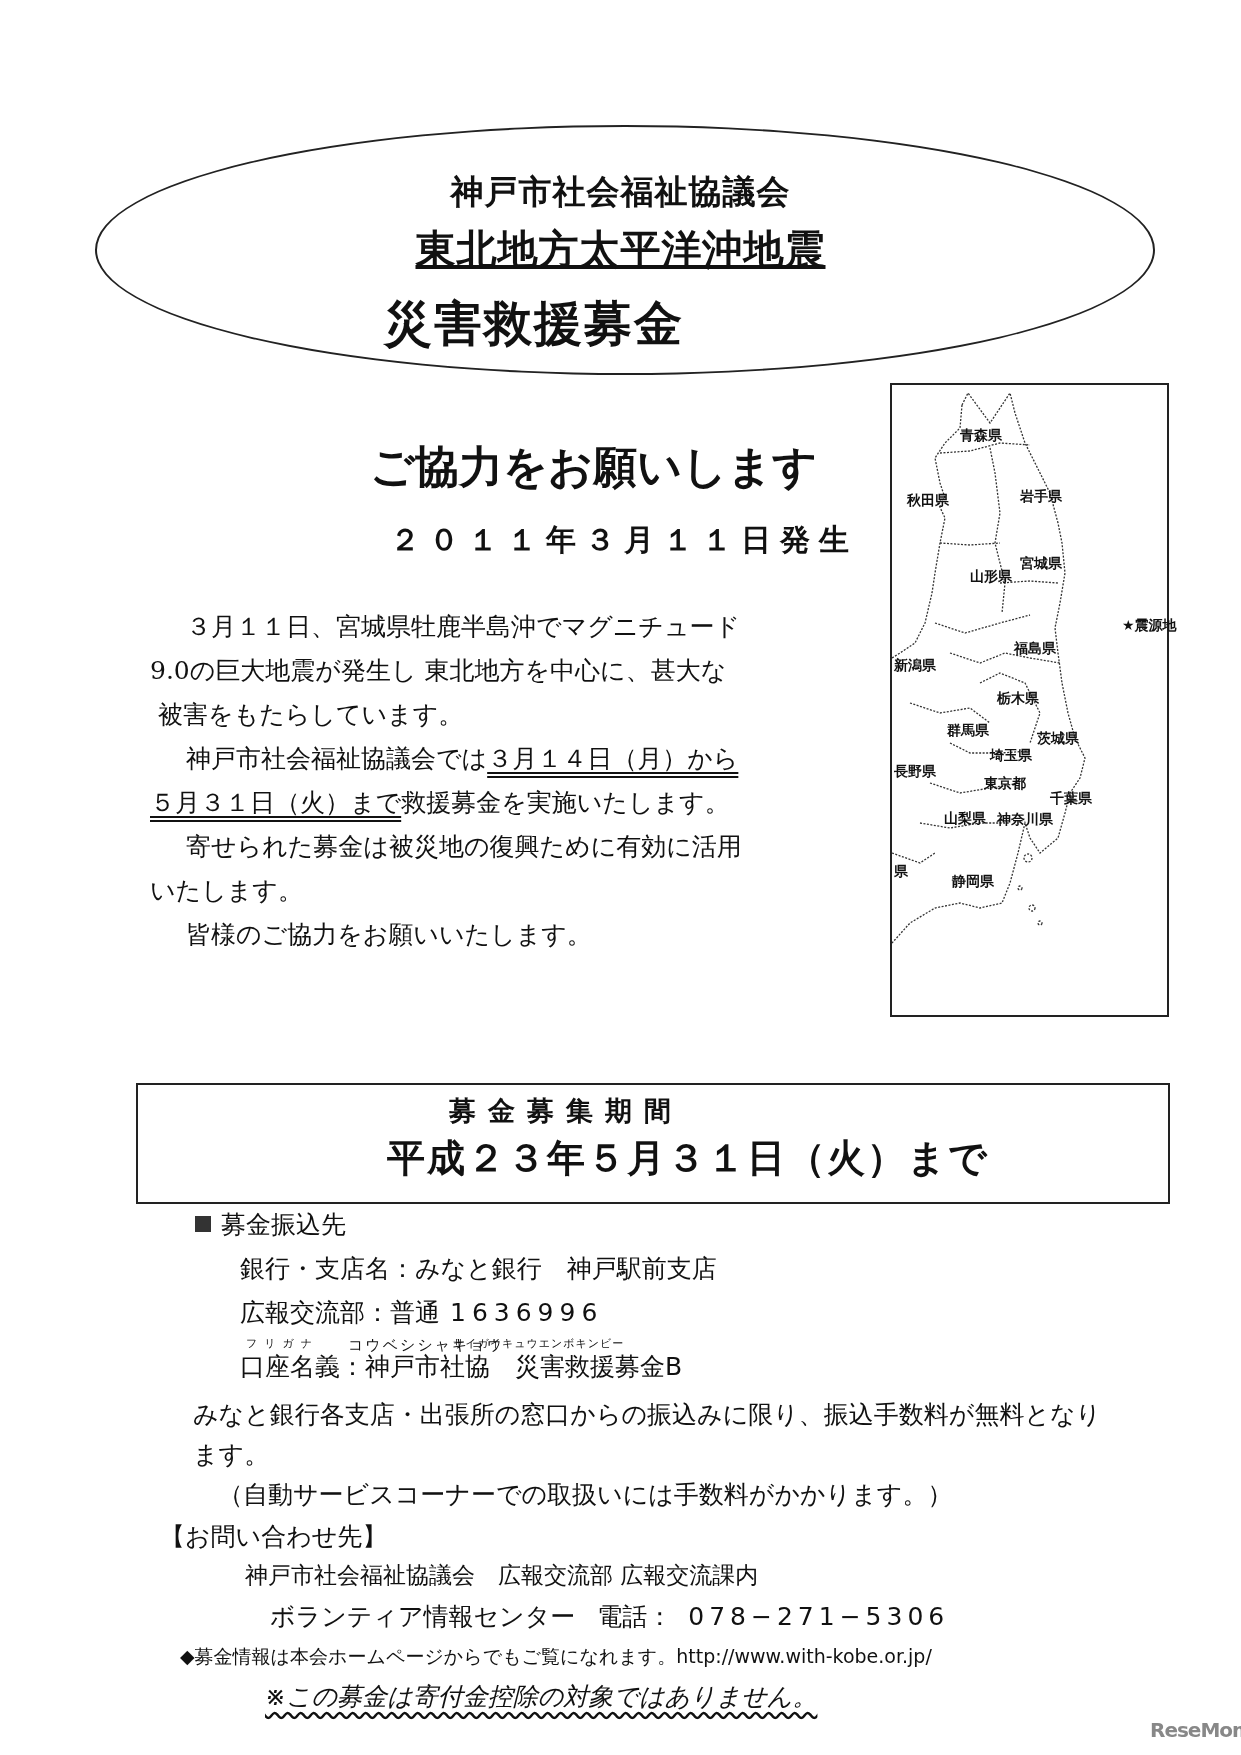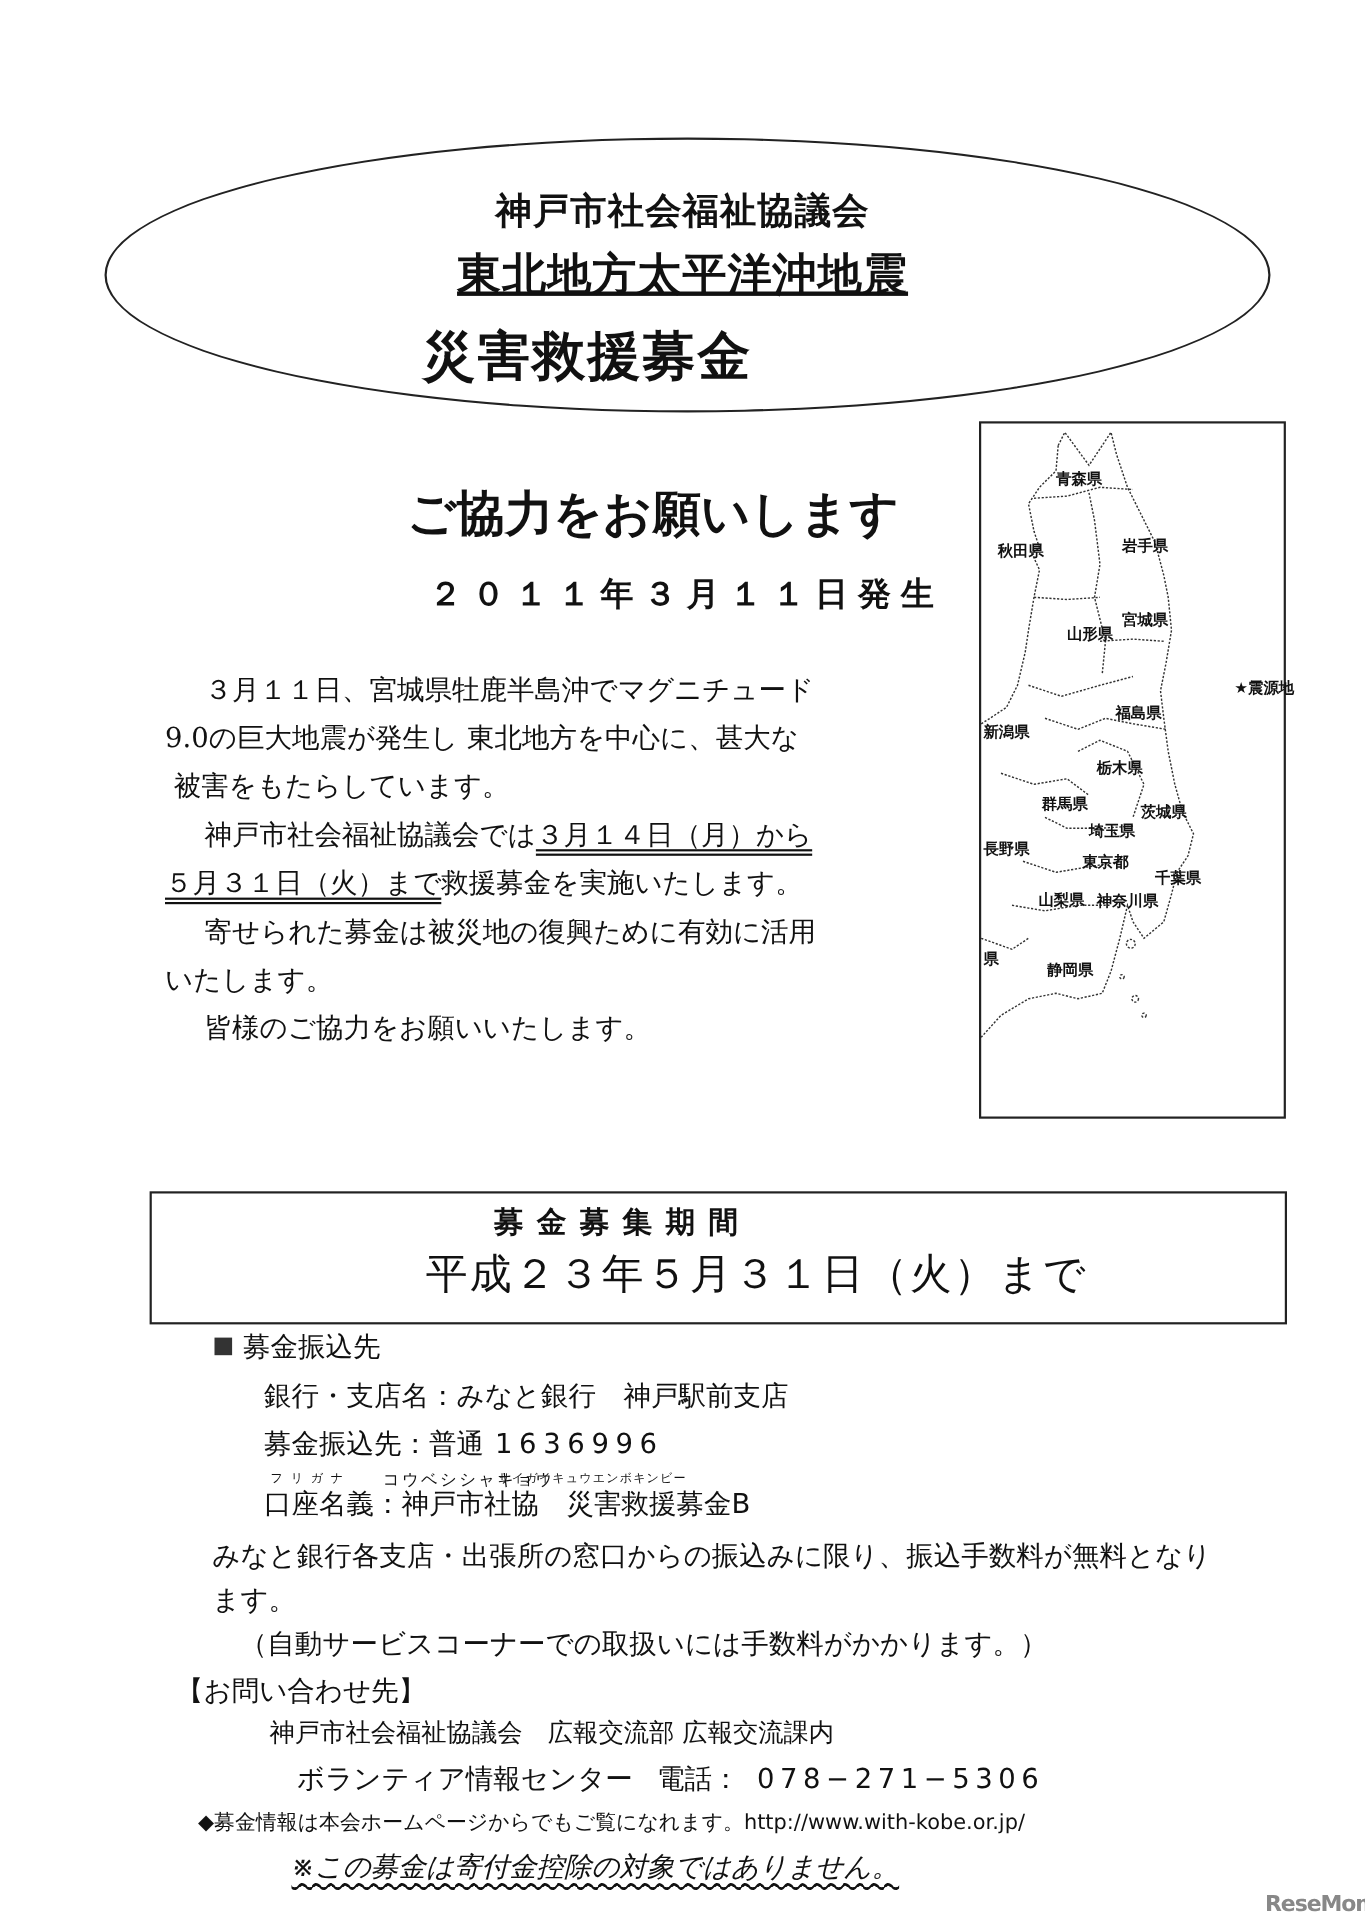--- a/index.html
+++ b/index.html
@@ -32,21 +32,21 @@
 
   
   .map-box { left: 890px; top: 383px; width: 279px; height: 634px; border: 2px solid #222; box-sizing: border-box; }
   .map-svg { left: 890px; top: 383px; width: 279px; height: 634px; }
   .pref { position: absolute; font-size: 14px; font-weight: bold; white-space: nowrap; }
   .epicenter { left: 1122px; top: 617px; font-size: 14px; font-weight: bold; }
 
   
   .period-box { left: 136px; top: 1083px; width: 1034px; height: 121px; border: 2px solid #222; box-sizing: border-box; }
   .period-label { left: 136px; width: 860px; top: 1093px; text-align: center; font-size: 27px; font-weight: bold; letter-spacing: 12px; }
-  .period-value { left: 136px; width: 1104px; top: 1133px; text-align: center; font-size: 38px; font-weight: normal; letter-spacing: 2px; }
+  .period-value { left: 136px; width: 1104px; top: 1133px; text-align: center; font-size: 38px; font-weight: bold; letter-spacing: 2px; }
 
   .bank { font-family: "DejaVu Sans", sans-serif; font-size: 25px; }
   .bank-head { left: 195px; top: 1208px; }
   .bank-sq { display: inline-block; width: 16px; height: 16px; background: #333; margin-right: 10px; vertical-align: 1px; }
   .bank-line1 { left: 240px; top: 1252px; }
   .bank-line2 { left: 240px; top: 1296px; }
   .bank-line2 .acct-num { letter-spacing: 6px; margin-left: 10px; }
   .furigana1 { left: 246px; top: 1336px; font-size: 11px; letter-spacing: 7px; }
   .furigana2 { left: 348px; top: 1336px; font-size: 15px; letter-spacing: 2px; }
   .furigana3 { left: 453px; top: 1336px; font-size: 11px; letter-spacing: 1px; }
@@ -131,21 +131,21 @@
   <span class="pref" style="left:2px;top:478px">県</span>
 </div>
 <div class="abs epicenter">★震源地</div>
 
 <div class="abs period-box"></div>
 <div class="abs period-label">募金募集期間</div>
 <div class="abs period-value">平成２３年５月３１日（火）まで</div>
 
 <div class="abs bank bank-head"><span class="bank-sq"></span><span>募金振込先</span></div>
 <div class="abs bank bank-line1"><span>銀行・支店名：</span><span>みなと銀行　神戸駅前支店</span></div>
-<div class="abs bank bank-line2"><span>募金振込先：</span><span>普通</span><span class="acct-num">1636996</span></div>
+<div class="abs bank bank-line2"><span>広報交流部：</span><span>普通</span><span class="acct-num">1636996</span></div>
 <div class="abs bank furigana1">フリガナ</div>
 <div class="abs bank furigana2">コウベシシャキョウ</div>
 <div class="abs bank furigana3">サイガイキュウエンボキンビー</div>
 <div class="abs bank bank-line3"><span>口座名義：</span><span>神戸市社協　災害救援募金B</span></div>
 <div class="abs bank note1">みなと銀行各支店・出張所の窓口からの振込みに限り、振込手数料が無料となります。</div>
 <div class="abs bank note2">（自動サービスコーナーでの取扱いには手数料がかかります。）</div>
 
 <div class="abs bank contact-head">【お問い合わせ先】</div>
 <div class="abs bank contact1">神戸市社会福祉協議会　広報交流部 広報交流課内</div>
 <div class="abs bank contact2"><span>ボランティア情報センター</span><span style="margin-left:22px">電話：</span><span class="phone">078−271−5306</span></div>

